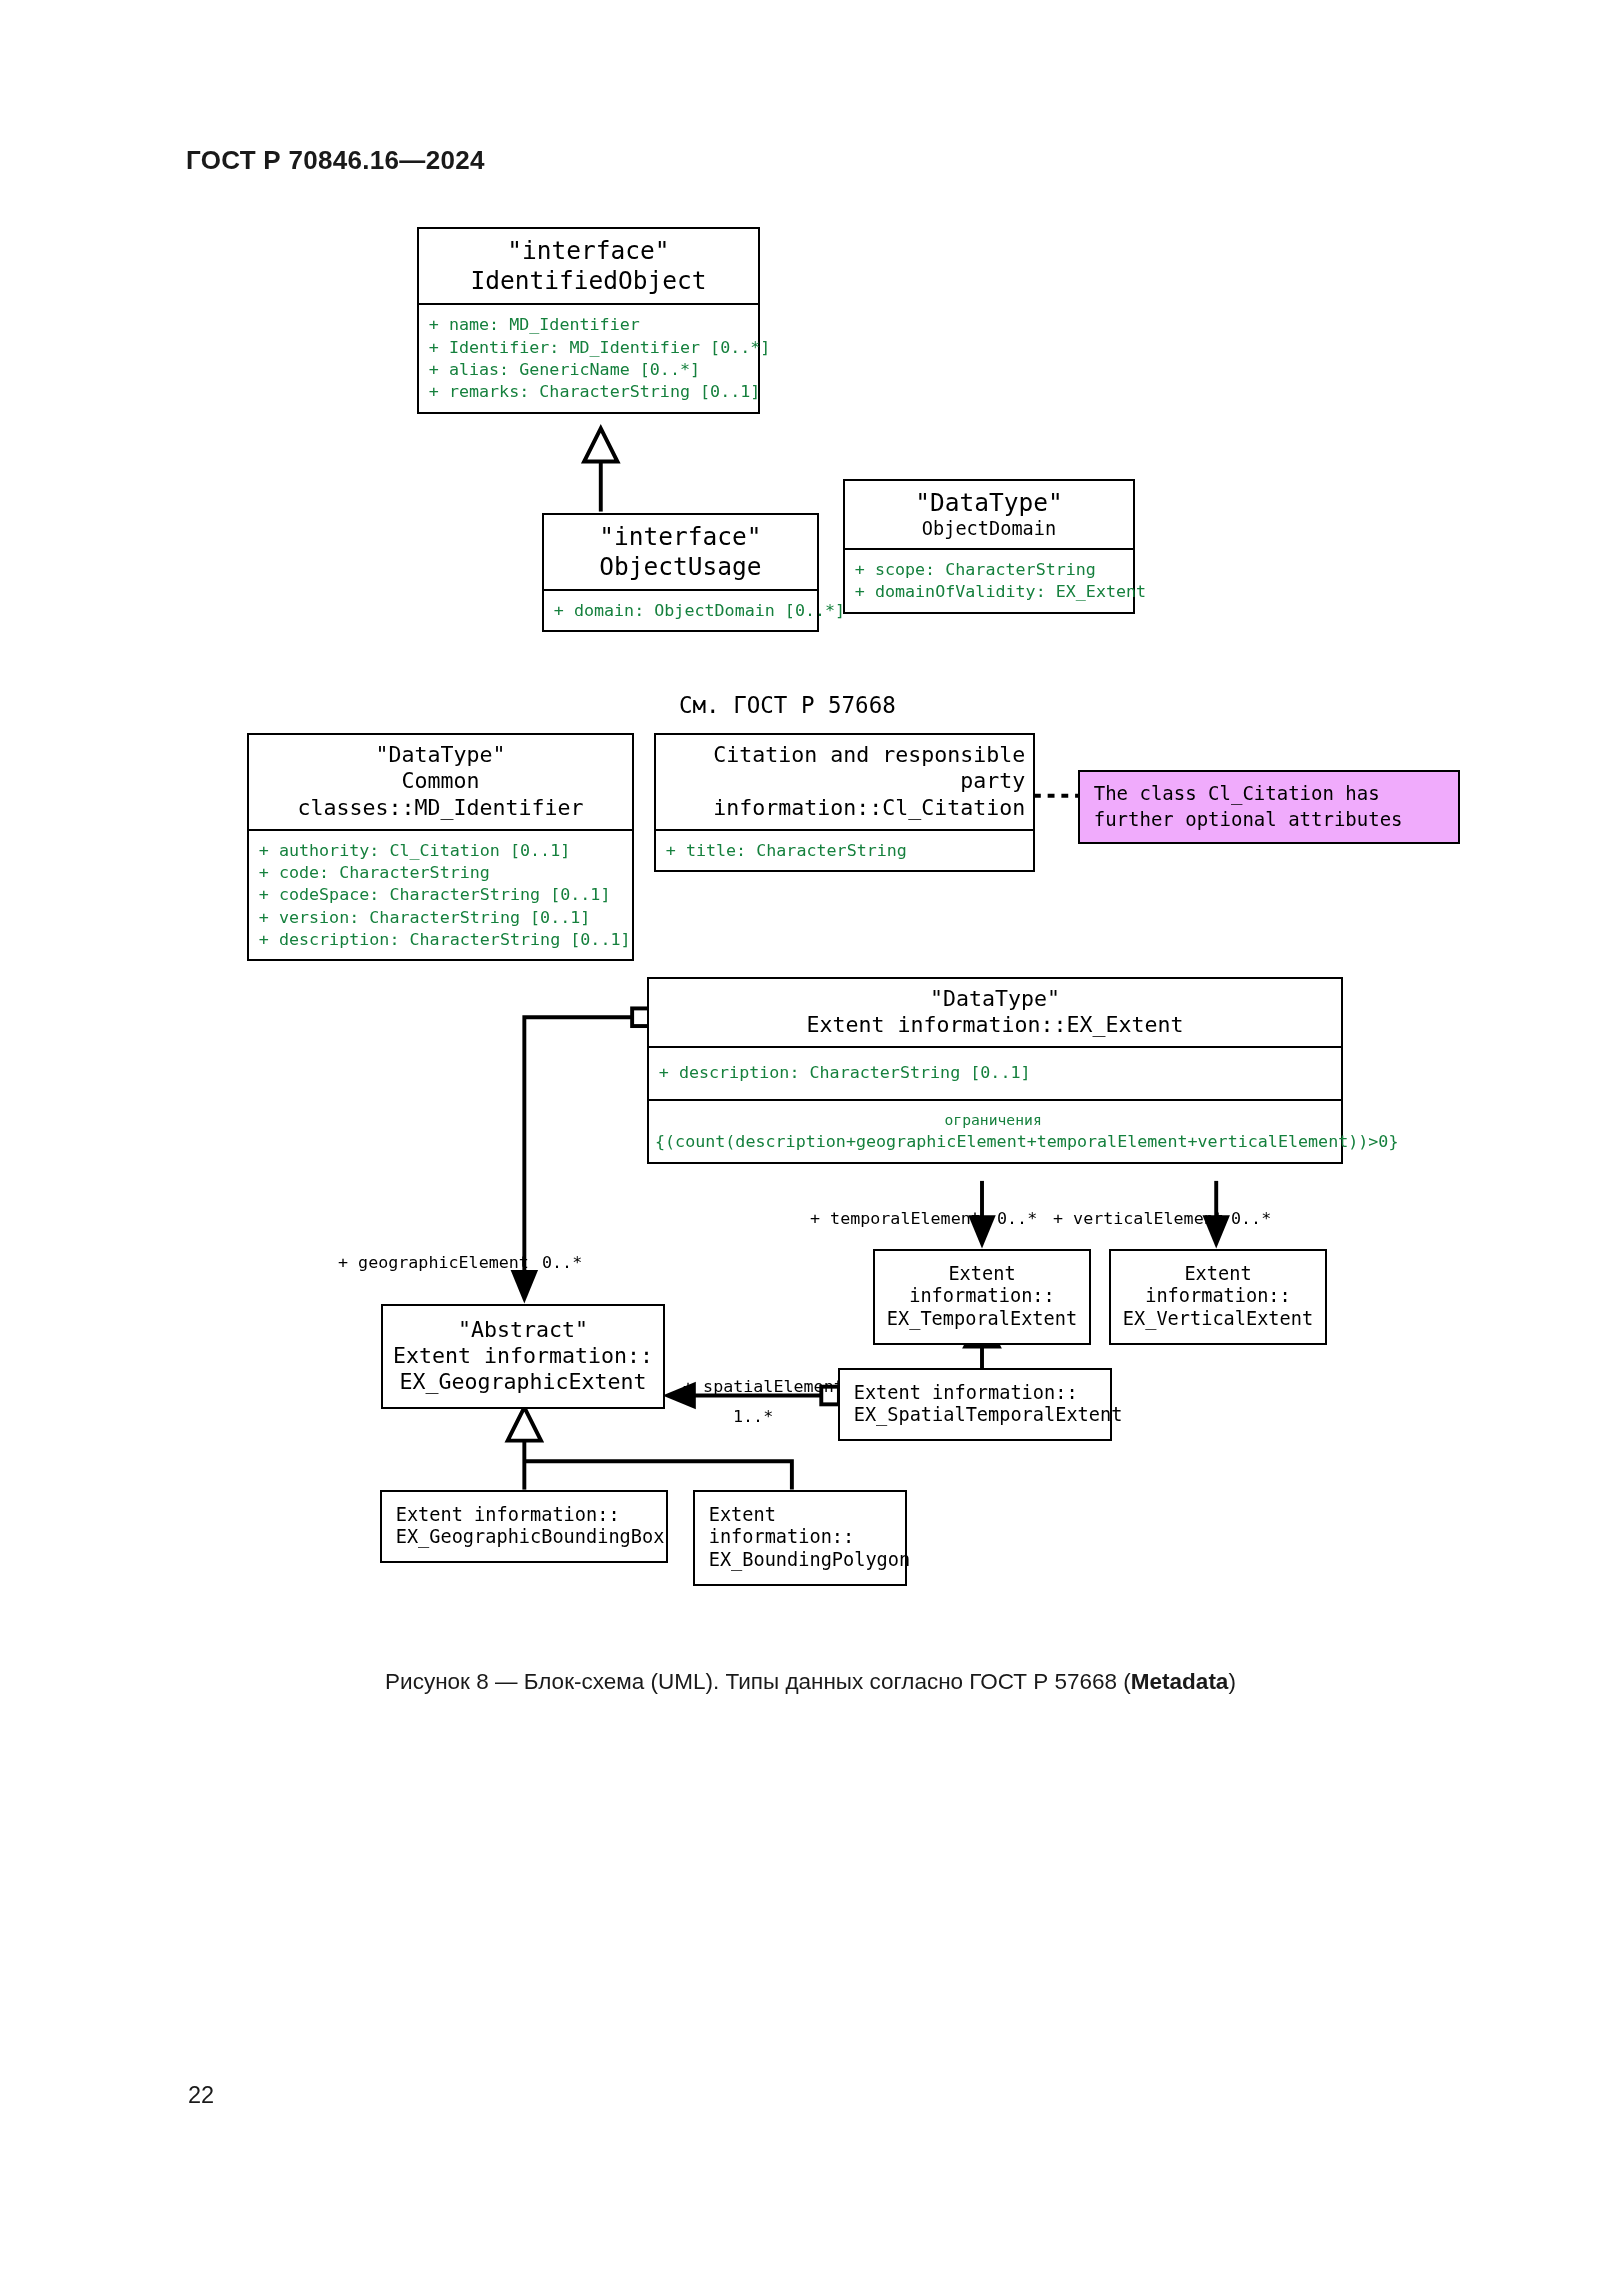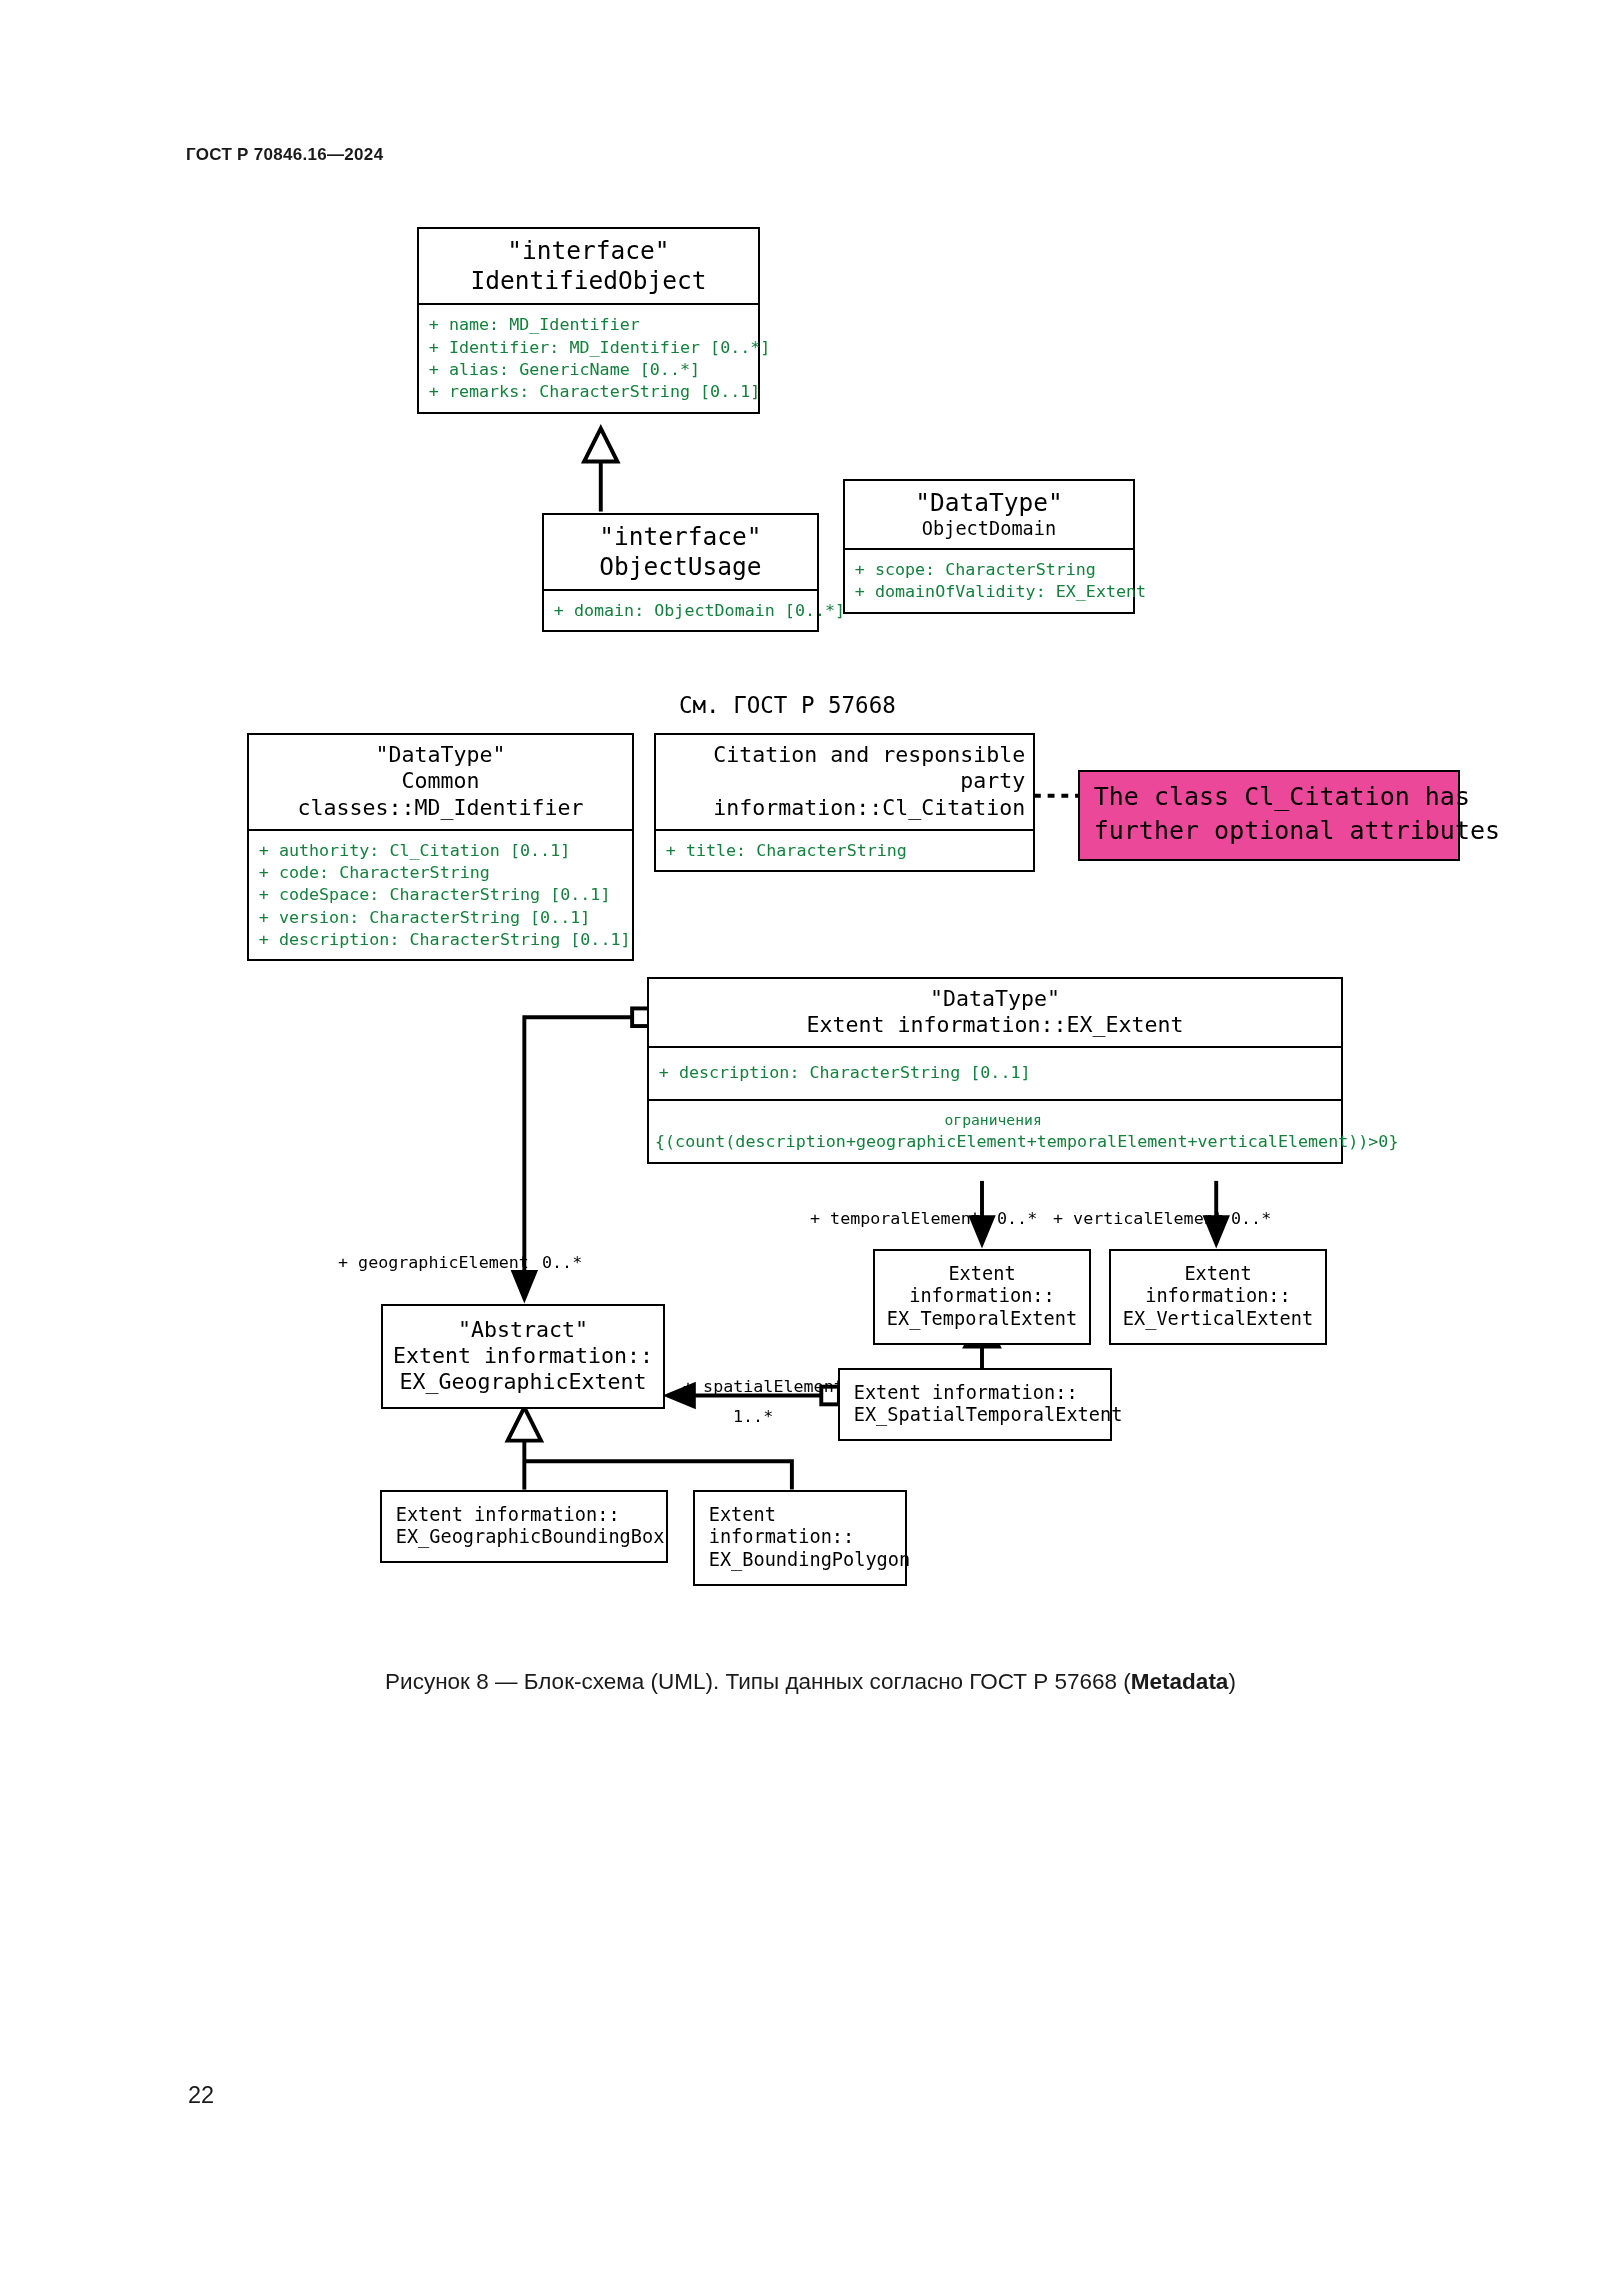--- a/index.html
+++ b/index.html
@@ -14,21 +14,21 @@
     font-family: "DejaVu Sans", sans-serif;
     overflow: hidden;
   }
 
   
   #page-header {
     position: absolute;
     left: 186px;
     top: 145px;
     font-family: "Liberation Sans", sans-serif;
-    font-size: 17px;
+    font-size: 26px;
     font-weight: bold;
     color: #1a1a1a;
     letter-spacing: 0.3px;
     white-space: nowrap;
   }
   #page-number {
     position: absolute;
     left: 188px;
     top: 2082px;
     font-family: "Liberation Sans", sans-serif;
@@ -98,23 +98,23 @@
   .t-xs   { font-size: 16.7px; }
   .t-xxs  { font-size: 14.7px; }
 
   .attr { display: block; white-space: nowrap; }
 
   
   .note-box {
     position: absolute;
     box-sizing: border-box;
     border: 2.9px solid #000;
-    background: #ec4899;
+    background: #f0abfc;
     font-family: "DejaVu Sans Mono", monospace;
-    font-size: 25px;
+    font-size: 19px;
     line-height: 1.38;
     padding: 7.8px 13.7px 9.8px 13.7px;
     color: #000;
   }
   .note-box span { display: block; white-space: nowrap; }
 
   
   .diag-label {
     position: absolute;
     font-family: "DejaVu Sans Mono", monospace;

